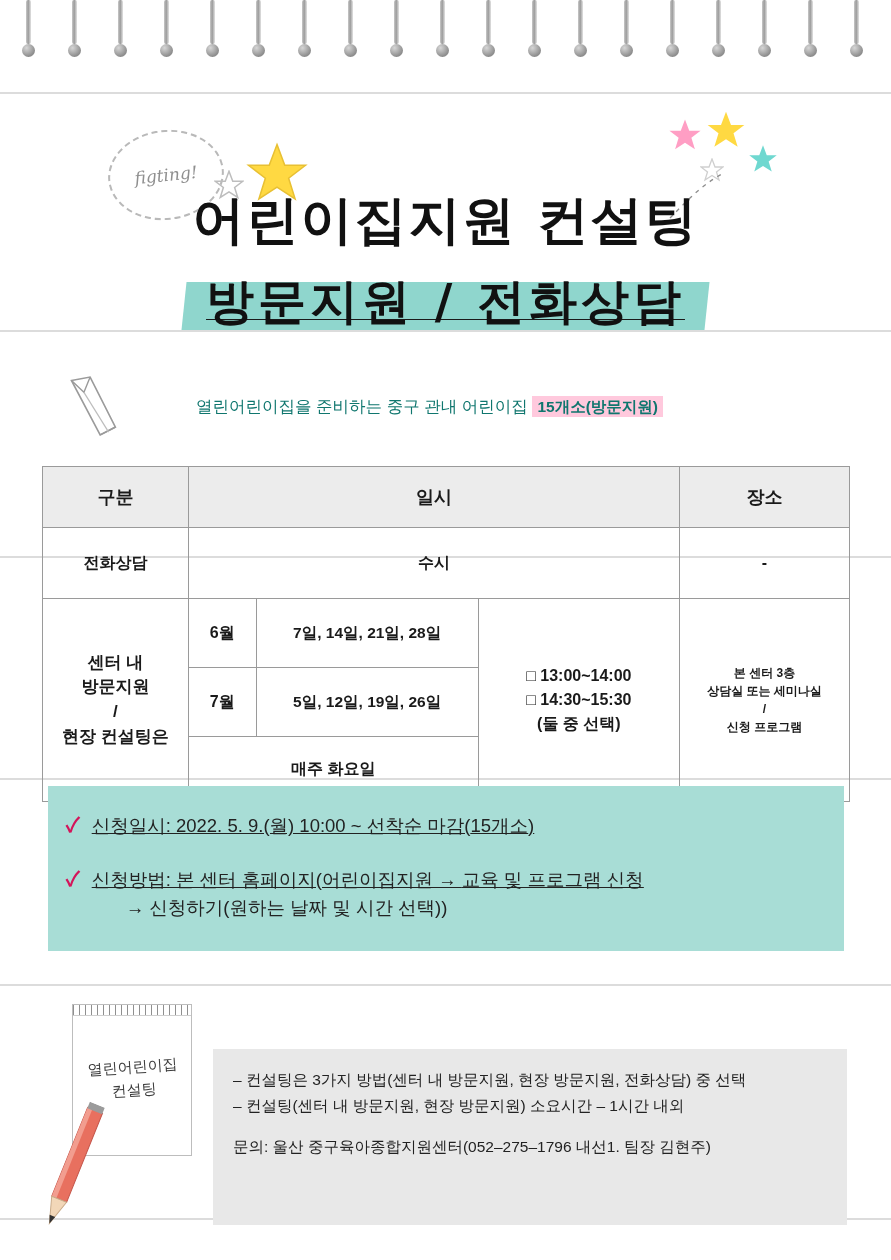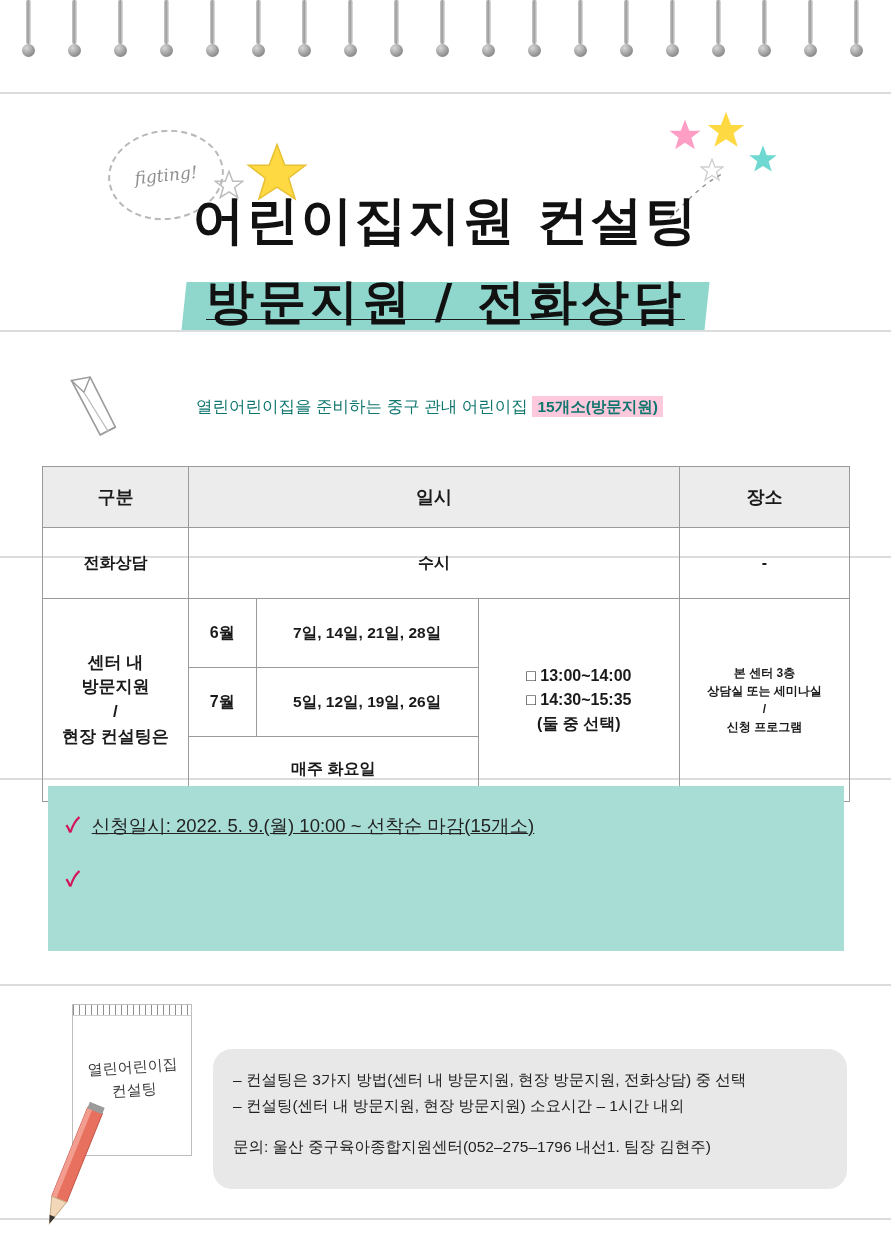--- a/index.html
+++ b/index.html
@@ -218,28 +218,27 @@
     width: 26px;
     height: 130px;
     transform: rotate(22deg);
   }
 
   .footer-box {
     position: absolute;
     left: 213px;
     top: 1049px;
     width: 634px;
-    height: 140px;
+    height: 176px;
     background: #e8e8e8;
     padding: 18px 20px;
     box-sizing: border-box;
     font-size: 15.5px;
     color: #222;
     line-height: 1.7;
-    border-radius: 19px;
   }
   .footer-gap { height: 14px; }
 </style>
 </head>
 <body>
 
 <div class="binding">
   <div class="ring" style="left:22px">
       <div class="wire"></div>
       <div class="bead"></div>
@@ -389,21 +388,21 @@
       <td class="rowlabel" rowspan="3">
         <span>센터 내</span><br>
         <span>방문지원</span><br>
         <span>/</span><br>
         <span>현장 컨설팅은</span>
       </td>
       <td style="width:62px; height:50px">6월</td>
       <td class="small" style="width:228px">7일, 14일, 21일, 28일</td>
       <td class="time" rowspan="3" style="width:200px">
         <span>□ 13:00~14:00</span><br>
-        <span>□ 14:30~15:35</span><br>
+        <span>□ 14:30~15:30</span><br>
         <span>(둘 중 선택)</span>
       </td>
       <td class="place" rowspan="3">
         <span>본 센터 3층</span><br>
         <span>상담실 또는 세미나실</span><br>
         <span>/</span><br>
         <span>신청 프로그램</span>
       </td>
     </tr>
     <tr>
@@ -416,20 +415,21 @@
   </tbody>
 </table>
 
 <div class="notice">
   <div class="notice-row">
     <span class="check">✓</span>
     <span class="notice-text"><span>신청일시: 2022. 5. 9.(월) 10:00 ~ 선착순 마감(</span><span class="u">15개소</span><span>)</span></span>
   </div>
   <div class="notice-row">
     <span class="check">✓</span>
+    <span class="notice-text"><span>신청방법: 본 센터 홈페이지(어린이집지원 → </span><span class="u">교육 및 프로그램 신청</span><br><span style="display:inline-block; margin-left:34px">→ 신청하기(원하는 날짜 및 시간 선택))</span></span>
   </div>
 </div>
 
 <div class="memo">
   <div class="memo-top"></div>
   <div class="memo-text">
     <span>열린어린이집</span><br>
     <span>컨설팅</span>
   </div>
 </div>

